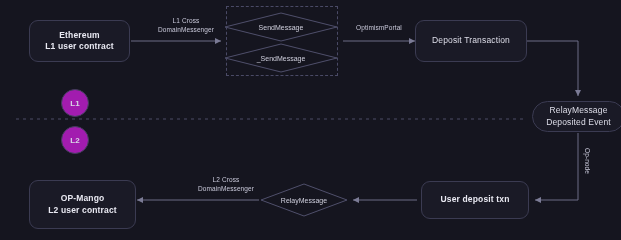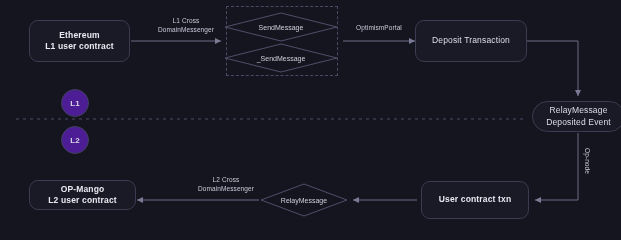--- a/index.html
+++ b/index.html
@@ -57,21 +57,21 @@
     font-weight: normal;
     color: #dedee9;
   }
   .circle {
     position: absolute;
     box-sizing: border-box;
     width: 28px;
     height: 28px;
     border-radius: 50%;
     border: 1px solid #40405a;
-    background: #4c1d95;
+    background: #a21caf;
     display: flex;
     align-items: center;
     justify-content: center;
     color: #d9d9e6;
     font-size: 8px;
     font-weight: bold;
   }
   .dashed-group {
     position: absolute;
     box-sizing: border-box;
@@ -152,24 +152,24 @@
   <div class="node rect plainweight" style="left:404px; top:20px; width:112px; height:42px;">
     <span class="node-label">Deposit Transaction</span>
   </div>
 
   <div class="node pill plainweight" style="left:521px; top:101px; width:93px; height:31px;">
     <span class="node-label">RelayMessage
 Deposited Event</span>
   </div>
 
   <div class="node rect" style="left:410px; top:181px; width:108px; height:38px;">
-    <span class="node-label">User contract txn</span>
+    <span class="node-label">User deposit txn</span>
   </div>
 
-  <div class="node rect" style="left:18px; top:180px; width:107px; height:30px;">
+  <div class="node rect" style="left:18px; top:180px; width:107px; height:49px;">
     <span class="node-label">OP-Mango
 L2 user contract</span>
   </div>
 
   <div class="diamond-label" style="left:230px; top:21px; width:80px; height:12px;">SendMessage</div>
 
   <div class="diamond-label" style="left:230px; top:52px; width:80px; height:12px;">_SendMessage</div>
 
   <div class="diamond-label" style="left:258px; top:194px; width:70px; height:12px;">RelayMessage</div>
 

